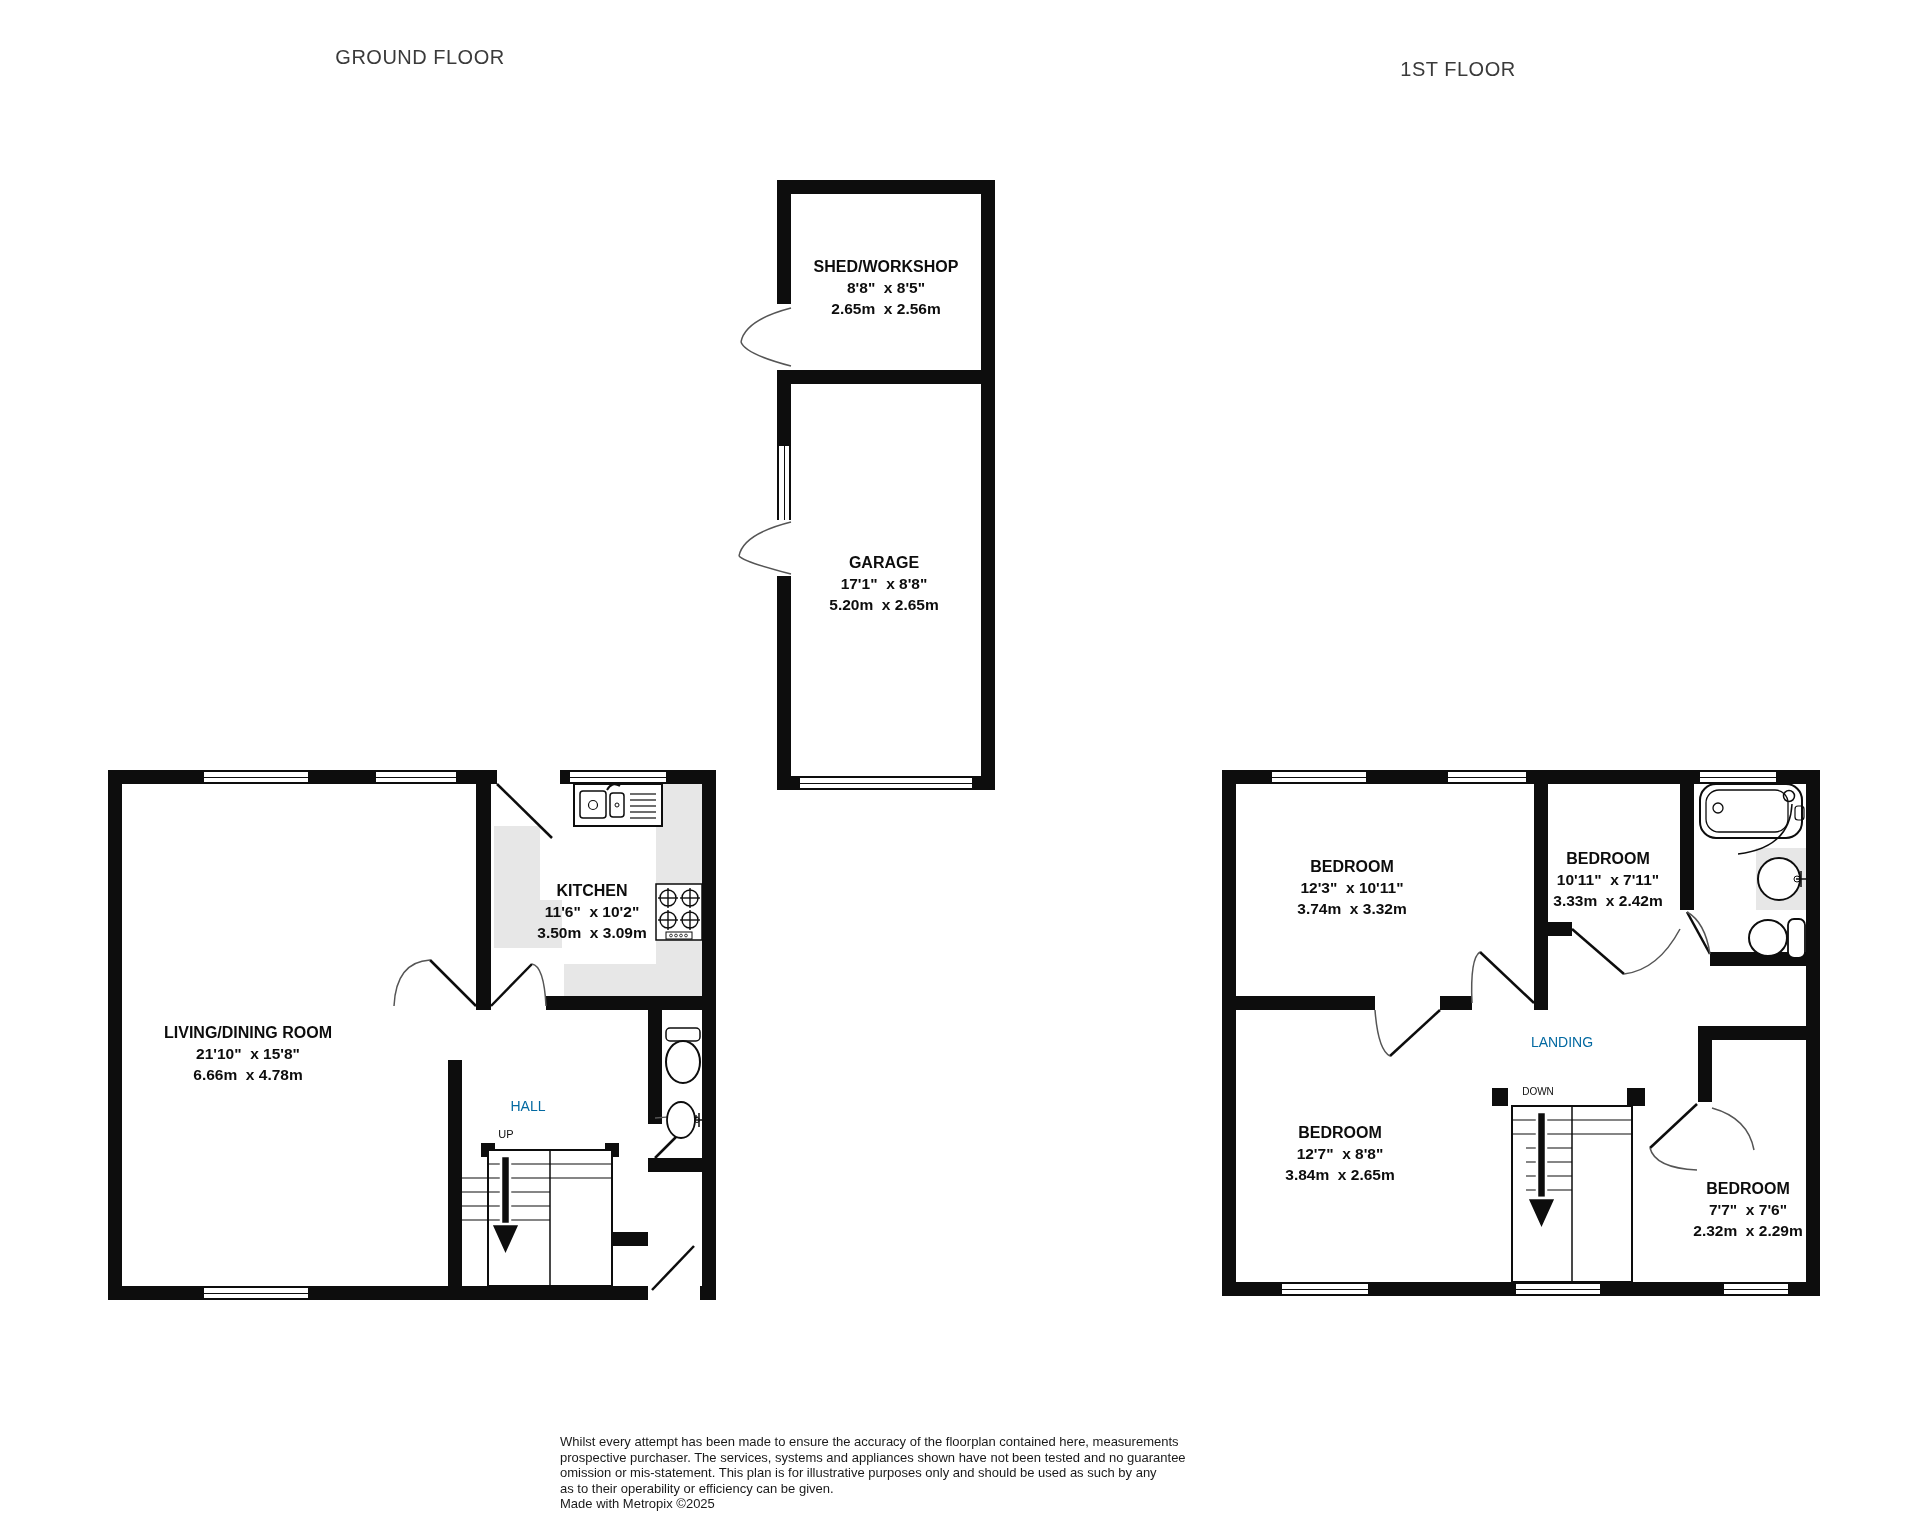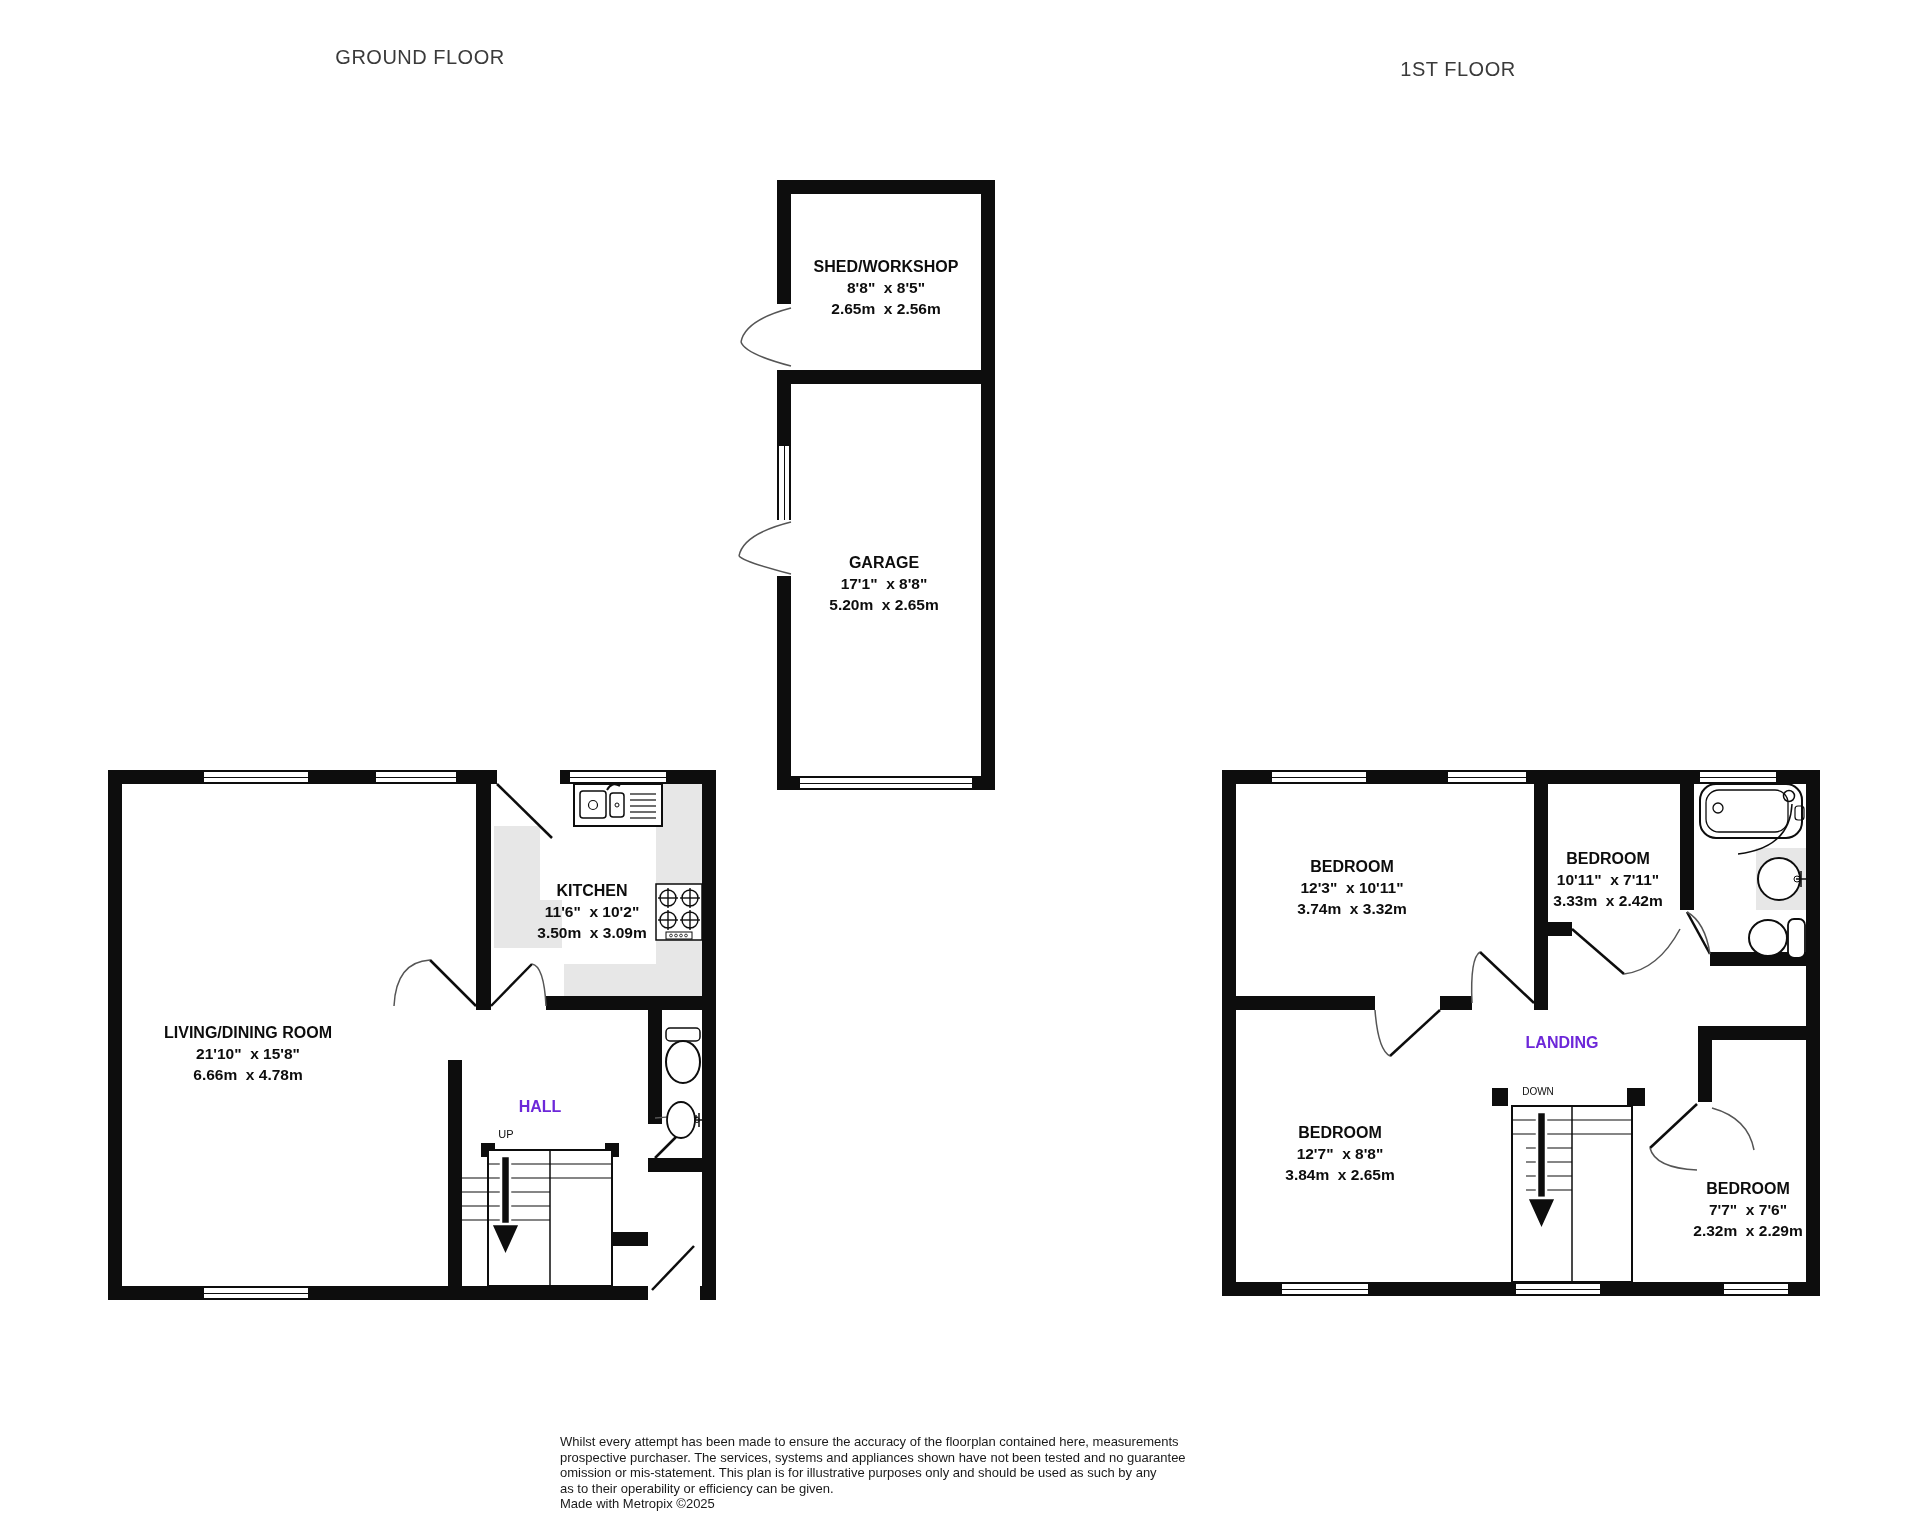--- a/index.html
+++ b/index.html
@@ -15,21 +15,21 @@
          background-image:linear-gradient(90deg,#0d0d0d,#0d0d0d);
          background-size:1px 100%;background-position:center;background-repeat:no-repeat;}
   .gap{position:absolute;background:#fff;}
   .gray{position:absolute;background:#e7e7e7;}
   .floor-label{position:absolute;font-size:20px;color:#3a3a3a;letter-spacing:.5px;
                transform:translateX(-50%);white-space:nowrap;}
   .rlabel{position:absolute;text-align:center;font-weight:bold;color:#0d0d0d;
           transform:translateX(-50%);line-height:21px;white-space:nowrap;}
   .rname{font-size:16px;}
   .rdim{font-size:15.5px;white-space:pre;}
-  .slabel{position:absolute;font-weight:bold;font-size:16px;color:#6d28d9;
+  .slabel{position:absolute;font-weight:normal;font-size:14px;color:#0369a1;
           transform:translateX(-50%);white-space:nowrap;}
   .tiny{position:absolute;font-size:11px;font-weight:normal;color:#0d0d0d;
         transform:translateX(-50%);white-space:nowrap;}
   #overlay{position:absolute;left:0;top:0;pointer-events:none;}
   #footer{position:absolute;left:560px;top:1434px;width:840px;text-align:left;
           font-size:13px;line-height:15.5px;color:#1a1a1a;}
 </style>
 </head>
 <body>
 
@@ -97,21 +97,21 @@
   <div class="rlabel" style="left:248px;top:1022px;">
     <div class="rname">LIVING/DINING ROOM</div>
     <div class="rdim">21'10"  x 15'8"</div>
     <div class="rdim">6.66m  x 4.78m</div>
   </div>
   <div class="rlabel" style="left:592px;top:880px;">
     <div class="rname">KITCHEN</div>
     <div class="rdim">11'6"  x 10'2"</div>
     <div class="rdim">3.50m  x 3.09m</div>
   </div>
-  <div class="slabel" style="left:540px;top:1098px;">HALL</div>
+  <div class="slabel" style="left:528px;top:1098px;">HALL</div>
   <div class="tiny" style="left:506px;top:1128px;">UP</div>
 
   <div class="wall" style="left:1222px;top:770px;width:598px;height:14px;"></div>
   <div class="wall" style="left:1222px;top:770px;width:14px;height:526px;"></div>
   <div class="wall" style="left:1222px;top:1282px;width:598px;height:14px;"></div>
   <div class="wall" style="left:1806px;top:770px;width:14px;height:526px;"></div>
   <div class="wall" style="left:1534px;top:770px;width:14px;height:240px;"></div>
   <div class="wall" style="left:1222px;top:996px;width:153px;height:14px;"></div>
   <div class="wall" style="left:1440px;top:996px;width:32px;height:14px;"></div>
   <div class="wall" style="left:1680px;top:770px;width:14px;height:140px;"></div>

